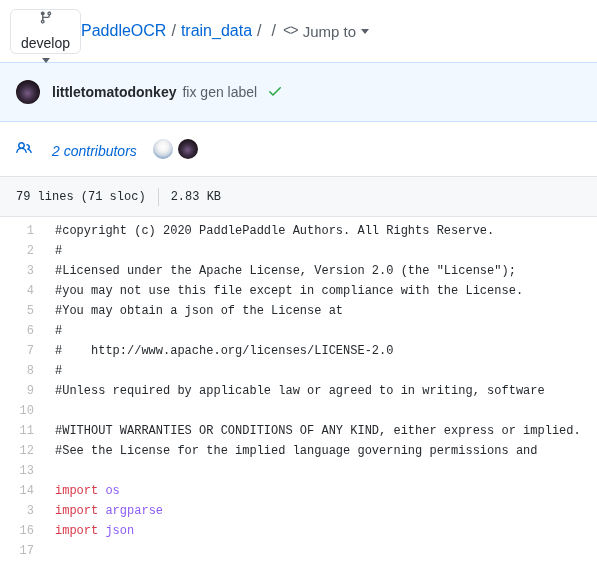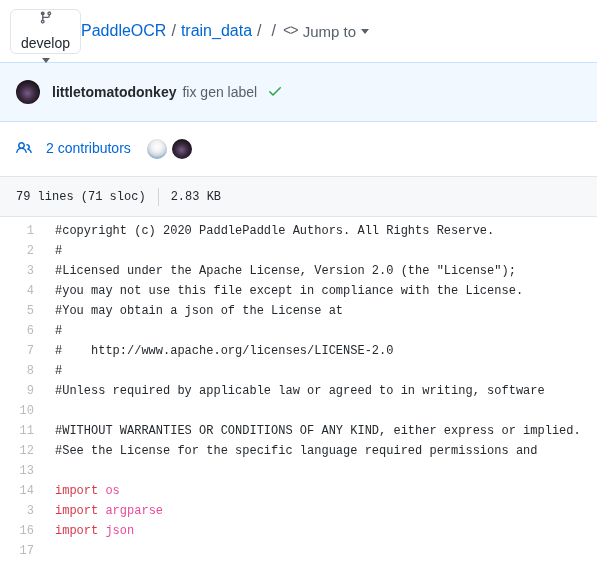--- a/index.html
+++ b/index.html
@@ -123,25 +123,26 @@
   .contrib-bar {
     height: 55px;
     display: flex;
     align-items: center;
     padding: 0 16px;
     box-sizing: border-box;
     border-bottom: 1px solid #e1e4e8;
   }
   .contrib-link {
     display: inline-flex;
-    align-items: flex-start;
-    gap: 14px;
+    align-items: flex-end;
+    gap: 20px;
     color: #0366d6;
     font-size: 14px;
     text-decoration: none;
+    font-style: italic;
   }
   .contrib-avatars {
     display: flex;
     gap: 5px;
     margin-left: 16px;
   }
   .contrib-avatars .avatar { width: 20px; height: 20px; }
 
   
   .file-meta {
@@ -187,21 +188,21 @@
     color: #babbbd;
     font-size: 12px;
     user-select: none;
   }
   .lc {
     padding-left: 11px;
     color: #24292e;
   }
   .tok-kw { color: #d73a49; }
   .tok-cm { color: #24292e; }
-  .tok-pl { color: #ec4899; }
+  .tok-pl { color: #8b5cf6; }
 
   
   .av-dark {
     background: radial-gradient(circle at 48% 55%, #7a5b86 0%, #3b2c42 38%, #1a1116 72%, #0d0a0c 100%);
   }
   .av-duck {
     background: radial-gradient(circle at 50% 38%, #ffffff 0%, #f2f2f2 32%, #cfd8e3 55%, #3b6ea5 100%);
   }
 </style>
 </head>
@@ -271,19 +272,19 @@
     <div class="code-line"><span class="ln">2</span><span class="lc"><span class="tok-cm">#</span></span></div>
     <div class="code-line"><span class="ln">3</span><span class="lc"><span class="tok-cm">#Licensed under the Apache License, Version 2.0 (the "License");</span></span></div>
     <div class="code-line"><span class="ln">4</span><span class="lc"><span class="tok-cm">#you may not use this file except in compliance with the License.</span></span></div>
     <div class="code-line"><span class="ln">5</span><span class="lc"><span class="tok-cm">#You may obtain a json of the License at</span></span></div>
     <div class="code-line"><span class="ln">6</span><span class="lc"><span class="tok-cm">#</span></span></div>
     <div class="code-line"><span class="ln">7</span><span class="lc"><span class="tok-cm">#    http://www.apache.org/licenses/LICENSE-2.0</span></span></div>
     <div class="code-line"><span class="ln">8</span><span class="lc"><span class="tok-cm">#</span></span></div>
     <div class="code-line"><span class="ln">9</span><span class="lc"><span class="tok-cm">#Unless required by applicable law or agreed to in writing, software</span></span></div>
     <div class="code-line"><span class="ln">10</span></div>
     <div class="code-line"><span class="ln">11</span><span class="lc"><span class="tok-cm">#WITHOUT WARRANTIES OR CONDITIONS OF ANY KIND, either express or implied.</span></span></div>
-    <div class="code-line"><span class="ln">12</span><span class="lc"><span class="tok-cm">#See the License for the specific language required permissions and</span></span></div>
+    <div class="code-line"><span class="ln">12</span><span class="lc"><span class="tok-cm">#See the License for the implied language governing permissions and</span></span></div>
     <div class="code-line"><span class="ln">13</span></div>
     <div class="code-line"><span class="ln">14</span><span class="lc"><span class="tok-kw">import</span><span class="tok-pl"> os</span></span></div>
     <div class="code-line"><span class="ln">3</span><span class="lc"><span class="tok-kw">import</span><span class="tok-pl"> argparse</span></span></div>
     <div class="code-line"><span class="ln">16</span><span class="lc"><span class="tok-kw">import</span><span class="tok-pl"> json</span></span></div>
     <div class="code-line"><span class="ln">17</span><span class="lc"><span class="tok-pl"></span></span></div>
   </div>
 
 </body></html>

